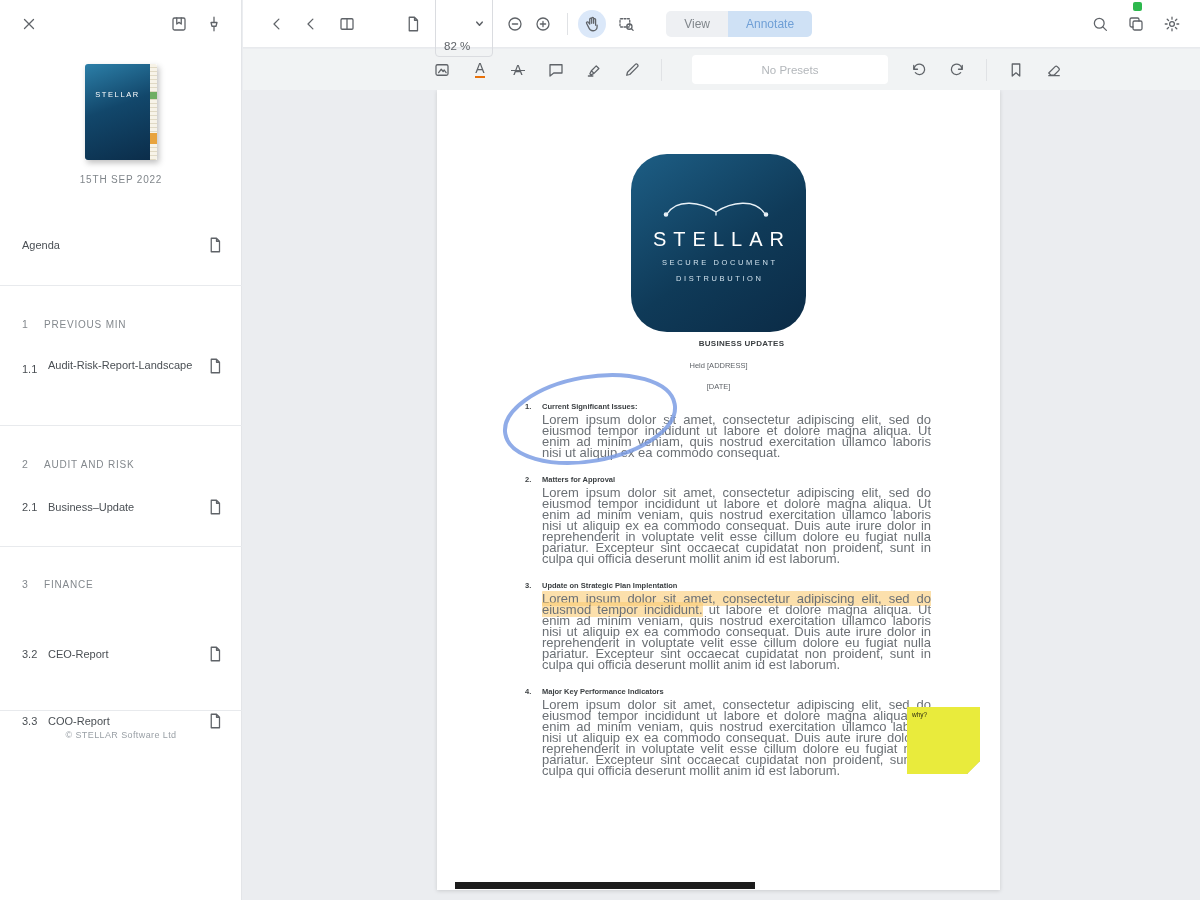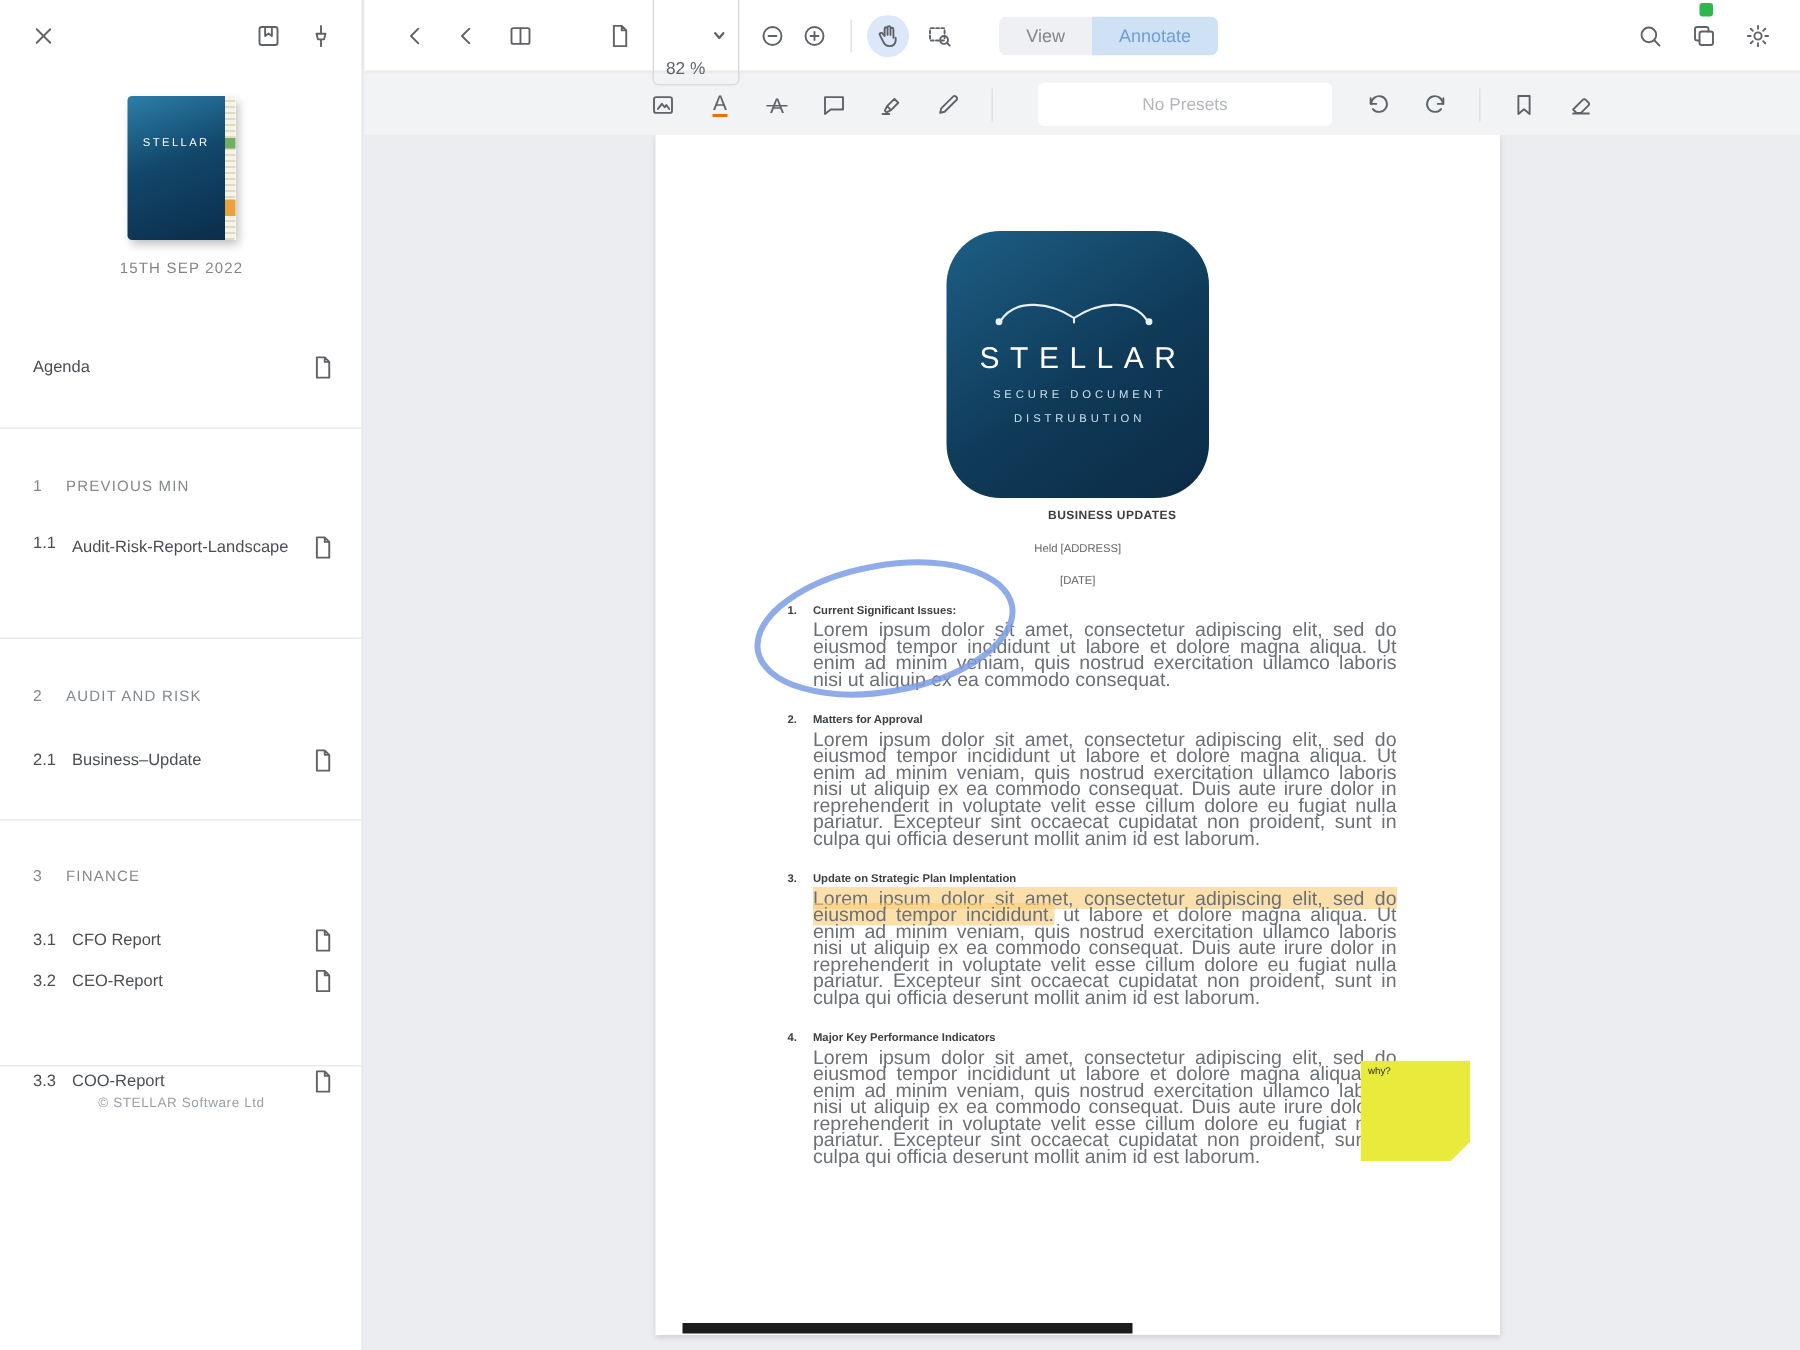--- a/index.html
+++ b/index.html
@@ -104,21 +104,21 @@
           <path d="M7 3h7l4 4v14H7z M14 3v4h4"></path>
         </svg>
     </div>
 
     <div class="sb-divider" style="top:285px;"></div>
 
     <div class="sb-header" style="top:318px;">
       <span class="num">1</span>
       <span class="ttl">PREVIOUS MIN</span>
     </div>
-    <div class="sb-row" style="top:356px; align-items:flex-start;">
+    <div class="sb-row" style="top:356px; align-items:flex-end;">
       <span class="num">1.1</span>
       <span class="lbl" style="width:150px; line-height:19px;">Audit-Risk-Report-Landscape</span>
       <svg class="ic doc-ic" viewBox="0 0 24 24">
           <path d="M7 3h7l4 4v14H7z M14 3v4h4"></path>
         </svg>
     </div>
 
     <div class="sb-divider" style="top:425px;"></div>
 
     <div class="sb-header" style="top:458px;">
@@ -131,27 +131,20 @@
       <svg class="ic doc-ic" viewBox="0 0 24 24">
           <path d="M7 3h7l4 4v14H7z M14 3v4h4"></path>
         </svg>
     </div>
 
     <div class="sb-divider" style="top:546px;"></div>
 
     <div class="sb-header" style="top:578px;">
       <span class="num">3</span>
       <span class="ttl">FINANCE</span>
-    </div>
-    <div class="sb-row" style="top:618px;">
-      <span class="num">3.1</span>
-      <span class="lbl">CFO Report</span>
-      <svg class="ic doc-ic" viewBox="0 0 24 24">
-          <path d="M7 3h7l4 4v14H7z M14 3v4h4"></path>
-        </svg>
     </div>
     <div class="sb-row" style="top:645px;">
       <span class="num">3.2</span>
       <span class="lbl">CEO-Report</span>
       <svg class="ic doc-ic" viewBox="0 0 24 24">
           <path d="M7 3h7l4 4v14H7z M14 3v4h4"></path>
         </svg>
     </div>
     <div class="sb-row" style="top:672px;margin-top:40px;">
       <span class="num">3.3</span>

